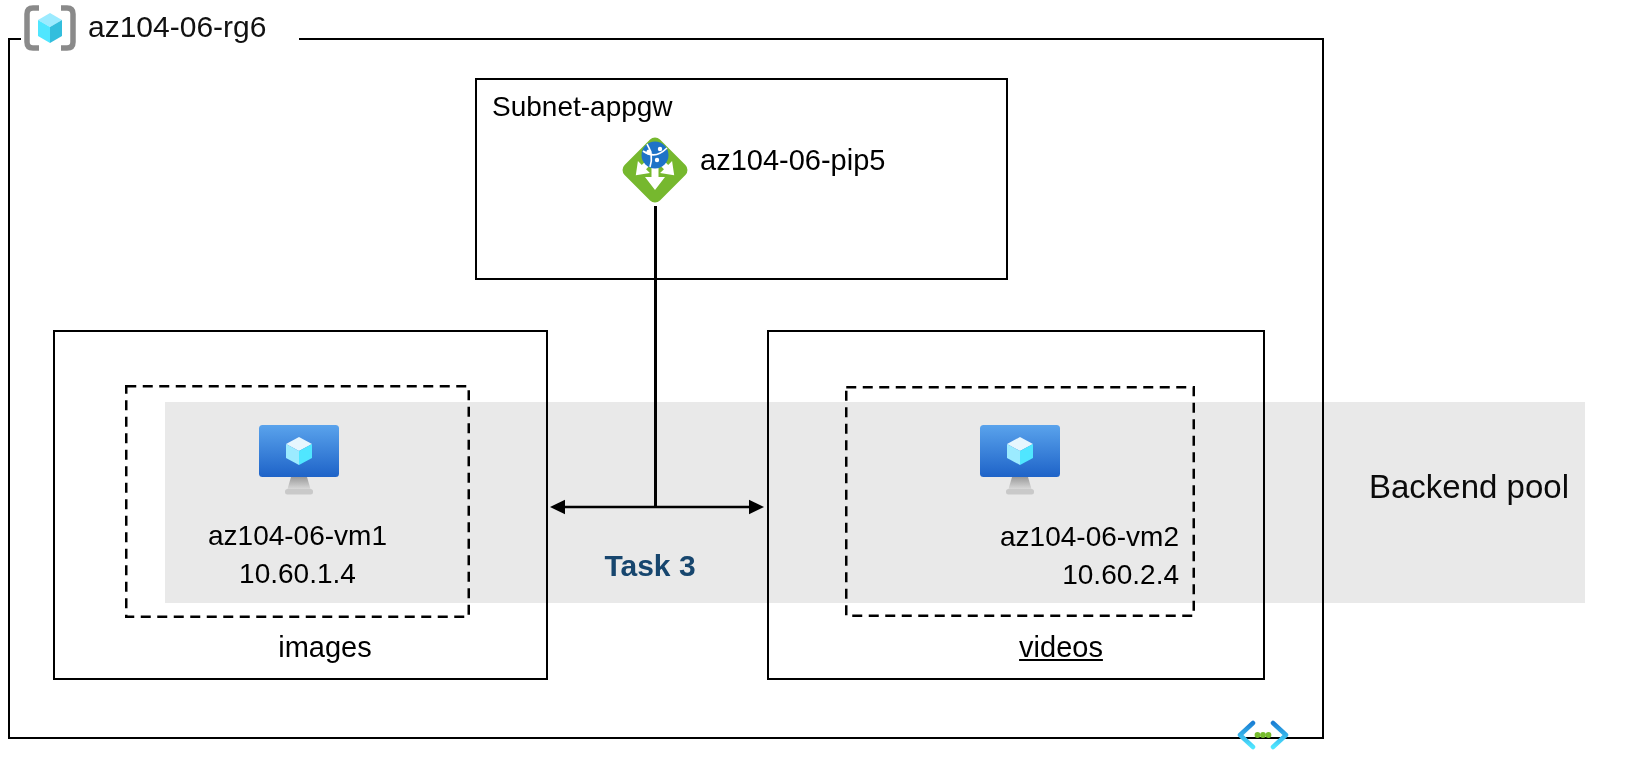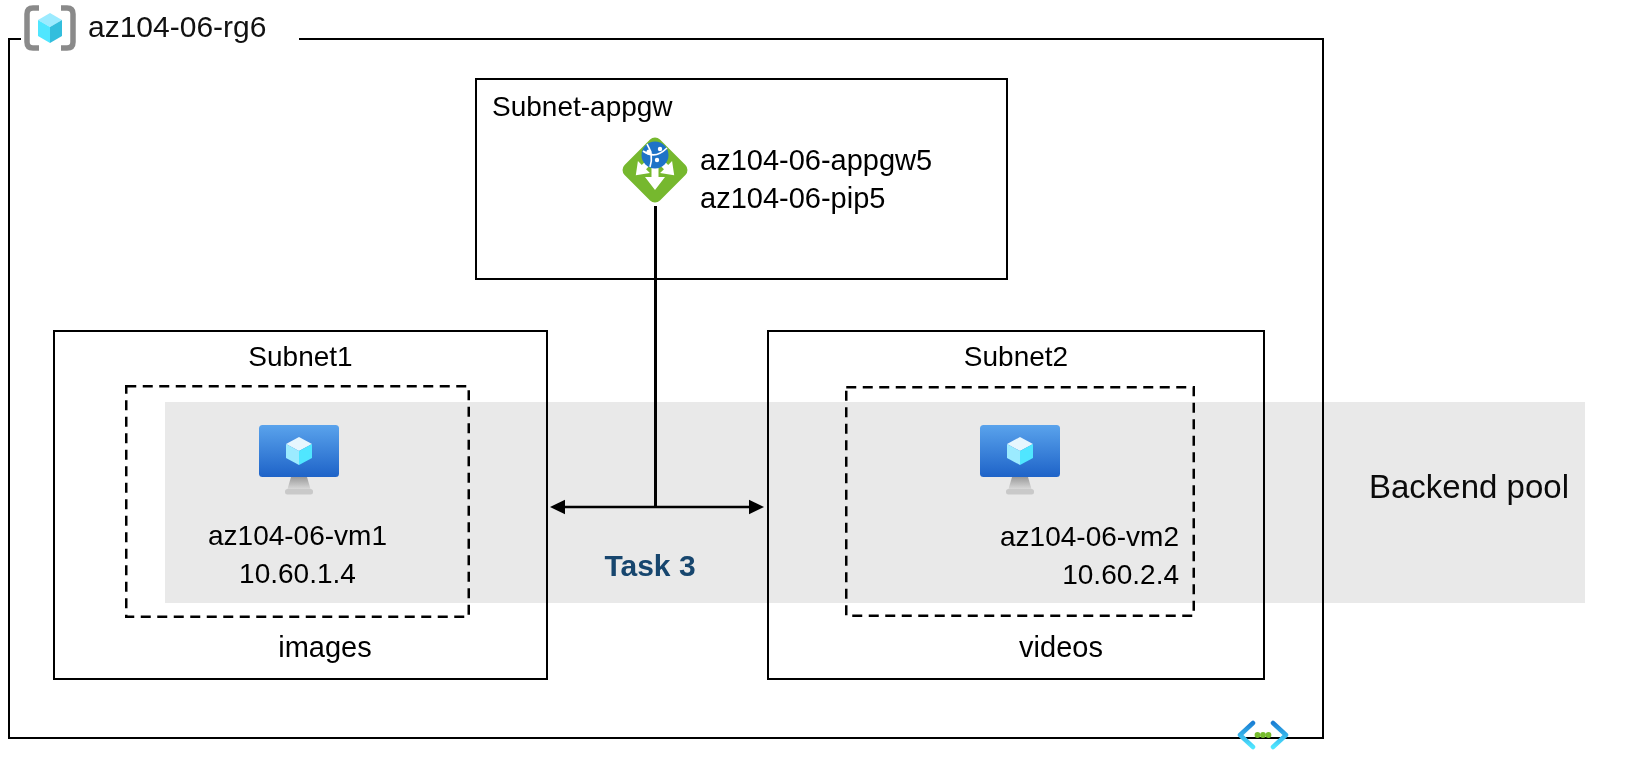--- a/index.html
+++ b/index.html
@@ -28,21 +28,21 @@
   .subnet2-box{left:767px;top:330px;width:498px;height:350px;border:2.5px solid #000;box-sizing:border-box;}
   .subnet1-title{left:53px;top:341px;width:495px;font-size:28px;text-align:center;}
   .subnet2-title{left:767px;top:341px;width:498px;font-size:28px;text-align:center;}
   .dash1{left:125px;top:385px;width:345px;height:233px;}
   .dash2{left:845px;top:386px;width:350px;height:231px;}
   .vm1-icon{left:258px;top:424px;width:82px;height:76px;}
   .vm2-icon{left:979px;top:424px;width:82px;height:76px;}
   .vm1-text{left:125px;top:517px;width:345px;font-size:28px;line-height:38px;text-align:center;}
   .vm2-text{left:829px;top:518px;width:350px;font-size:28px;line-height:38px;text-align:right;}
   .caption1{left:53px;top:631px;width:544px;font-size:29px;text-align:center;}
-  .caption2{left:767px;top:631px;width:588px;font-size:29px;text-align:center;}
+  .caption2{left:767px;top:631px;width:588px;font-size:29px;text-align:center;text-decoration:underline;}
   
   .arrow{left:548px;top:494px;width:218px;height:26px;}
   .task-label{left:550px;top:549px;width:200px;font-size:30px;font-weight:bold;color:#17466E;text-align:center;}
   .vnet-icon{left:1236px;top:720px;width:54px;height:30px;}
 </style>
 </head>
 <body>
 
 <div class="canvas">
 
@@ -99,47 +99,44 @@
       <path d="M31,24 Q43,33 55,21"></path>
       <path d="M35,17 Q42,28 38,40"></path>
     </g>
     <g fill="#FFFFFF">
       <circle cx="37" cy="25" r="2.6"></circle>
       <circle cx="48" cy="22" r="2.2"></circle>
       <circle cx="45" cy="33" r="2.2"></circle>
     </g>
   </svg>
   <div class="abs appgw-lines">
-    <div>az104-06-appgw5</div>
     <div>az104-06-pip5</div>
   </div>
 
   <div class="abs subnet1-box"></div>
-  <div class="abs subnet1-title">Subnet1</div>
   <svg class="abs dash1" viewBox="0 0 345 233">
     <rect x="1.25" y="1.25" width="342.5" height="230.5" fill="none" stroke="#000" stroke-width="2.5" stroke-dasharray="10 6.5"></rect>
   </svg>
   <svg class="abs vm1-icon" viewBox="0 0 82 76">
     <rect x="1" y="1" width="80" height="52" rx="3.5" fill="url(#vmScreen)"></rect>
     <g transform="translate(41,27)">
       <path d="M0,-14 L13,-7 L0,0 L-13,-7 Z" fill="#E7F6FE"></path>
       <path d="M-13,-7 L0,0 L0,14 L-13,7 Z" fill="#9CEBFF"></path>
       <path d="M13,-7 L0,0 L0,14 L13,7 Z" fill="#50E6FF"></path>
     </g>
     <path d="M33,53 h16 l3.5,12 h-23 z" fill="url(#vmStand)"></path>
     <rect x="27" y="65" width="28" height="5.5" rx="2.5" fill="#C9C9C9"></rect>
   </svg>
   <div class="abs vm1-text">
     <div>az104-06-vm1</div>
     <div>10.60.1.4</div>
   </div>
   <div class="abs caption1">images</div>
 
   <div class="abs subnet2-box"></div>
-  <div class="abs subnet2-title">Subnet2</div>
   <svg class="abs dash2" viewBox="0 0 350 231">
     <rect x="1.25" y="1.25" width="347.5" height="228.5" fill="none" stroke="#000" stroke-width="2.5" stroke-dasharray="10 6.5"></rect>
   </svg>
   <svg class="abs vm2-icon" viewBox="0 0 82 76">
     <rect x="1" y="1" width="80" height="52" rx="3.5" fill="url(#vmScreen)"></rect>
     <g transform="translate(41,27)">
       <path d="M0,-14 L13,-7 L0,0 L-13,-7 Z" fill="#E7F6FE"></path>
       <path d="M-13,-7 L0,0 L0,14 L-13,7 Z" fill="#9CEBFF"></path>
       <path d="M13,-7 L0,0 L0,14 L13,7 Z" fill="#50E6FF"></path>
     </g>

